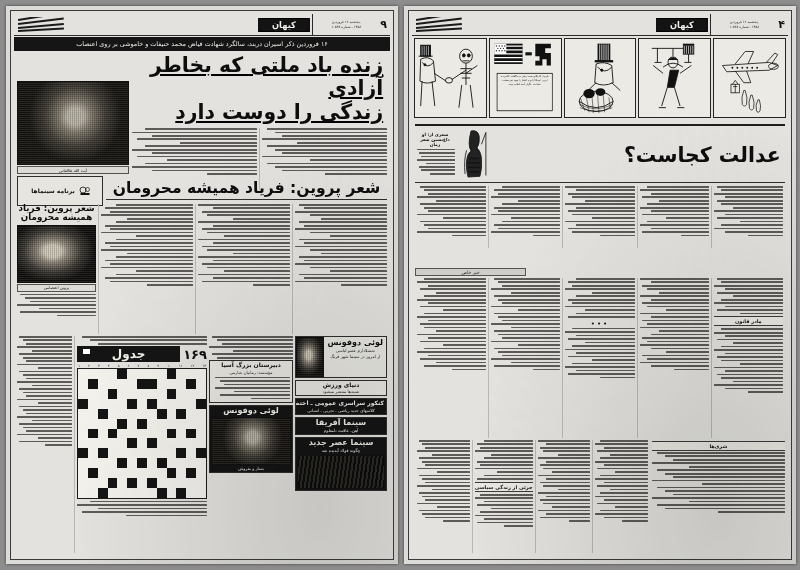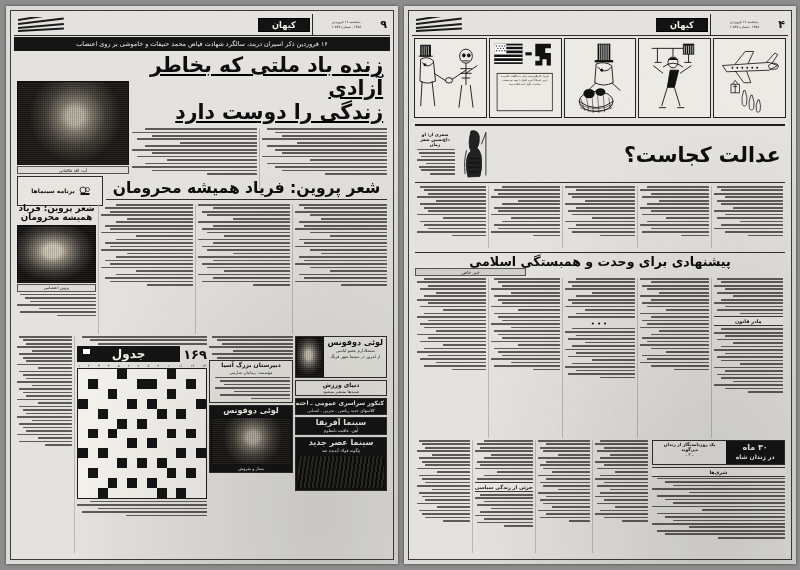--- a/index.html
+++ b/index.html
@@ -513,24 +513,20 @@
                   <div class="ln s96"></div>
                   <div class="ln s90"></div>
                 <div class="ln s84"></div>
                   <div class="ln s100"></div>
                   <div class="ln s50"></div>
               </div>
             </div>
           </div>
         </div>
 
-        <div class="abs" style="left:3px; right:3px; top:236px; height:16px;">
-          <div class="rule"></div>
-          <div class="headline hl-md" style="text-align:center;">پیشنهادی برای وحدت و همبستگی اسلامی</div>
-        </div>
 
         <div class="abs" style="left:3px; right:3px; top:254px; height:8px; display:flex; direction:rtl; justify-content:flex-end;">
           <div class="kicker" style="width:30%;margin:0;">خبر خاص</div>
         </div>
 
         <div class="abs" style="left:3px; right:3px; top:264px; height:160px;">
           <div class="cols">
             <div class="col">
               <div class="lines">
                 <div class="ln s96"></div>
@@ -695,32 +691,20 @@
                   <div class="ln s50"></div>
               </div>
             </div>
           </div>
         </div>
 
         <div class="abs" style="left:3px; right:3px; top:426px; bottom:3px;">
           <div style="display:flex;direction:rtl;height:100%;gap:2px;">
 
             <div style="width:36%;">
-              <div class="ad" style="margin-bottom:2px;">
-                <div style="display:flex;direction:rtl;">
-                  <div class="ad-invert" style="width:44%;padding:2px 1px;">
-                    <div class="ad-title ad-t-md">۳۰ ماه</div>
-                    <div class="ad-title ad-t-sm">در زندان شاه</div>
-                  </div>
-                  <div style="flex:1;padding:1px 2px;">
-                    <div class="tiny-center">یک روزنامه‌نگار از زندان می‌گوید</div>
-                    <div class="tiny-center" style="font-weight:normal;">ـ ۳ ـ</div>
-                  </div>
-                </div>
-              </div>
               <div class="subhead" style="margin:1px 0;">شری‌ها</div>
               <div class="lines">
                 <div class="ln s96"></div>
                   <div class="ln s90"></div>
                   <div class="ln s84"></div>
                   <div class="ln s100"></div>
                 <div class="ln s72"></div>
                   <div class="ln s96"></div>
                   <div class="ln s90"></div>
                   <div class="ln s84"></div>

